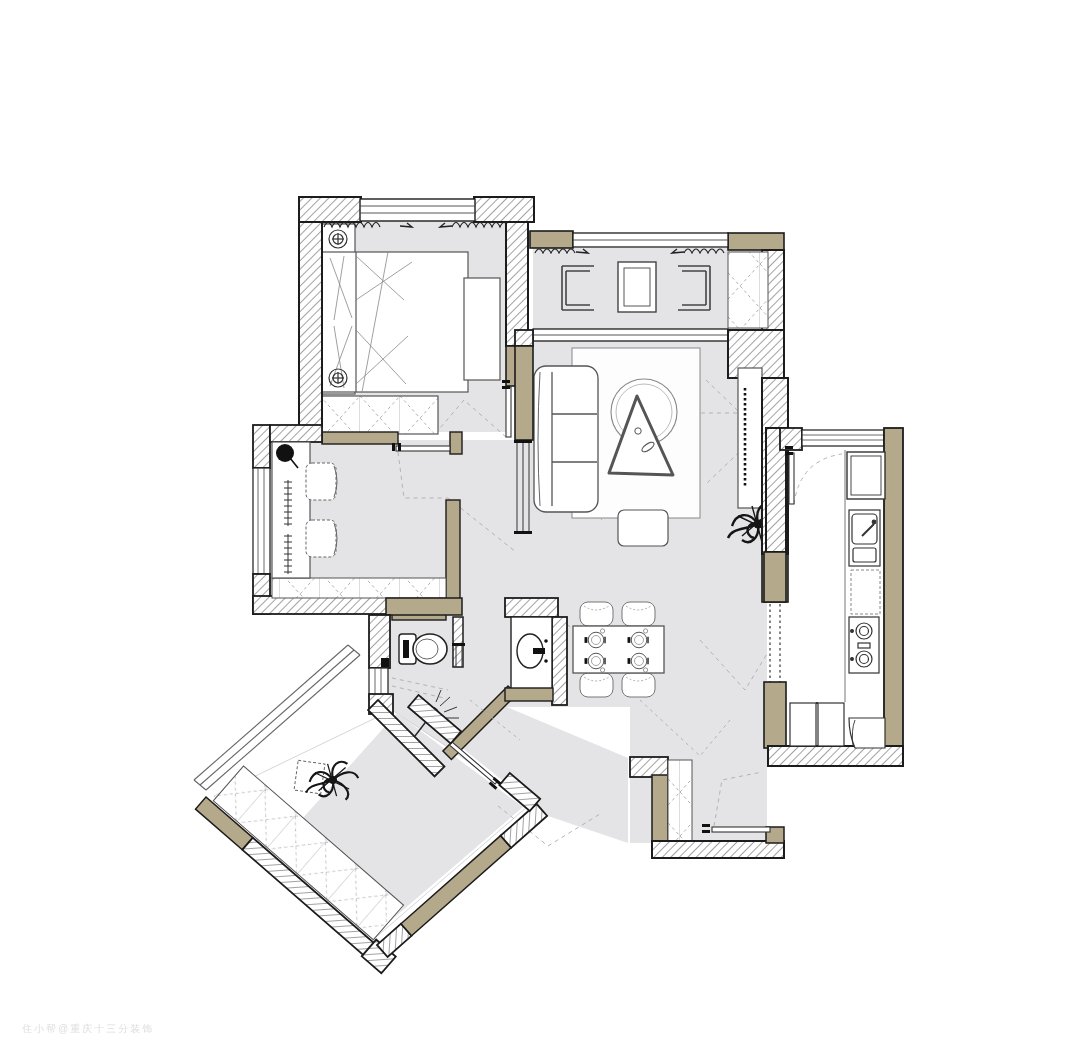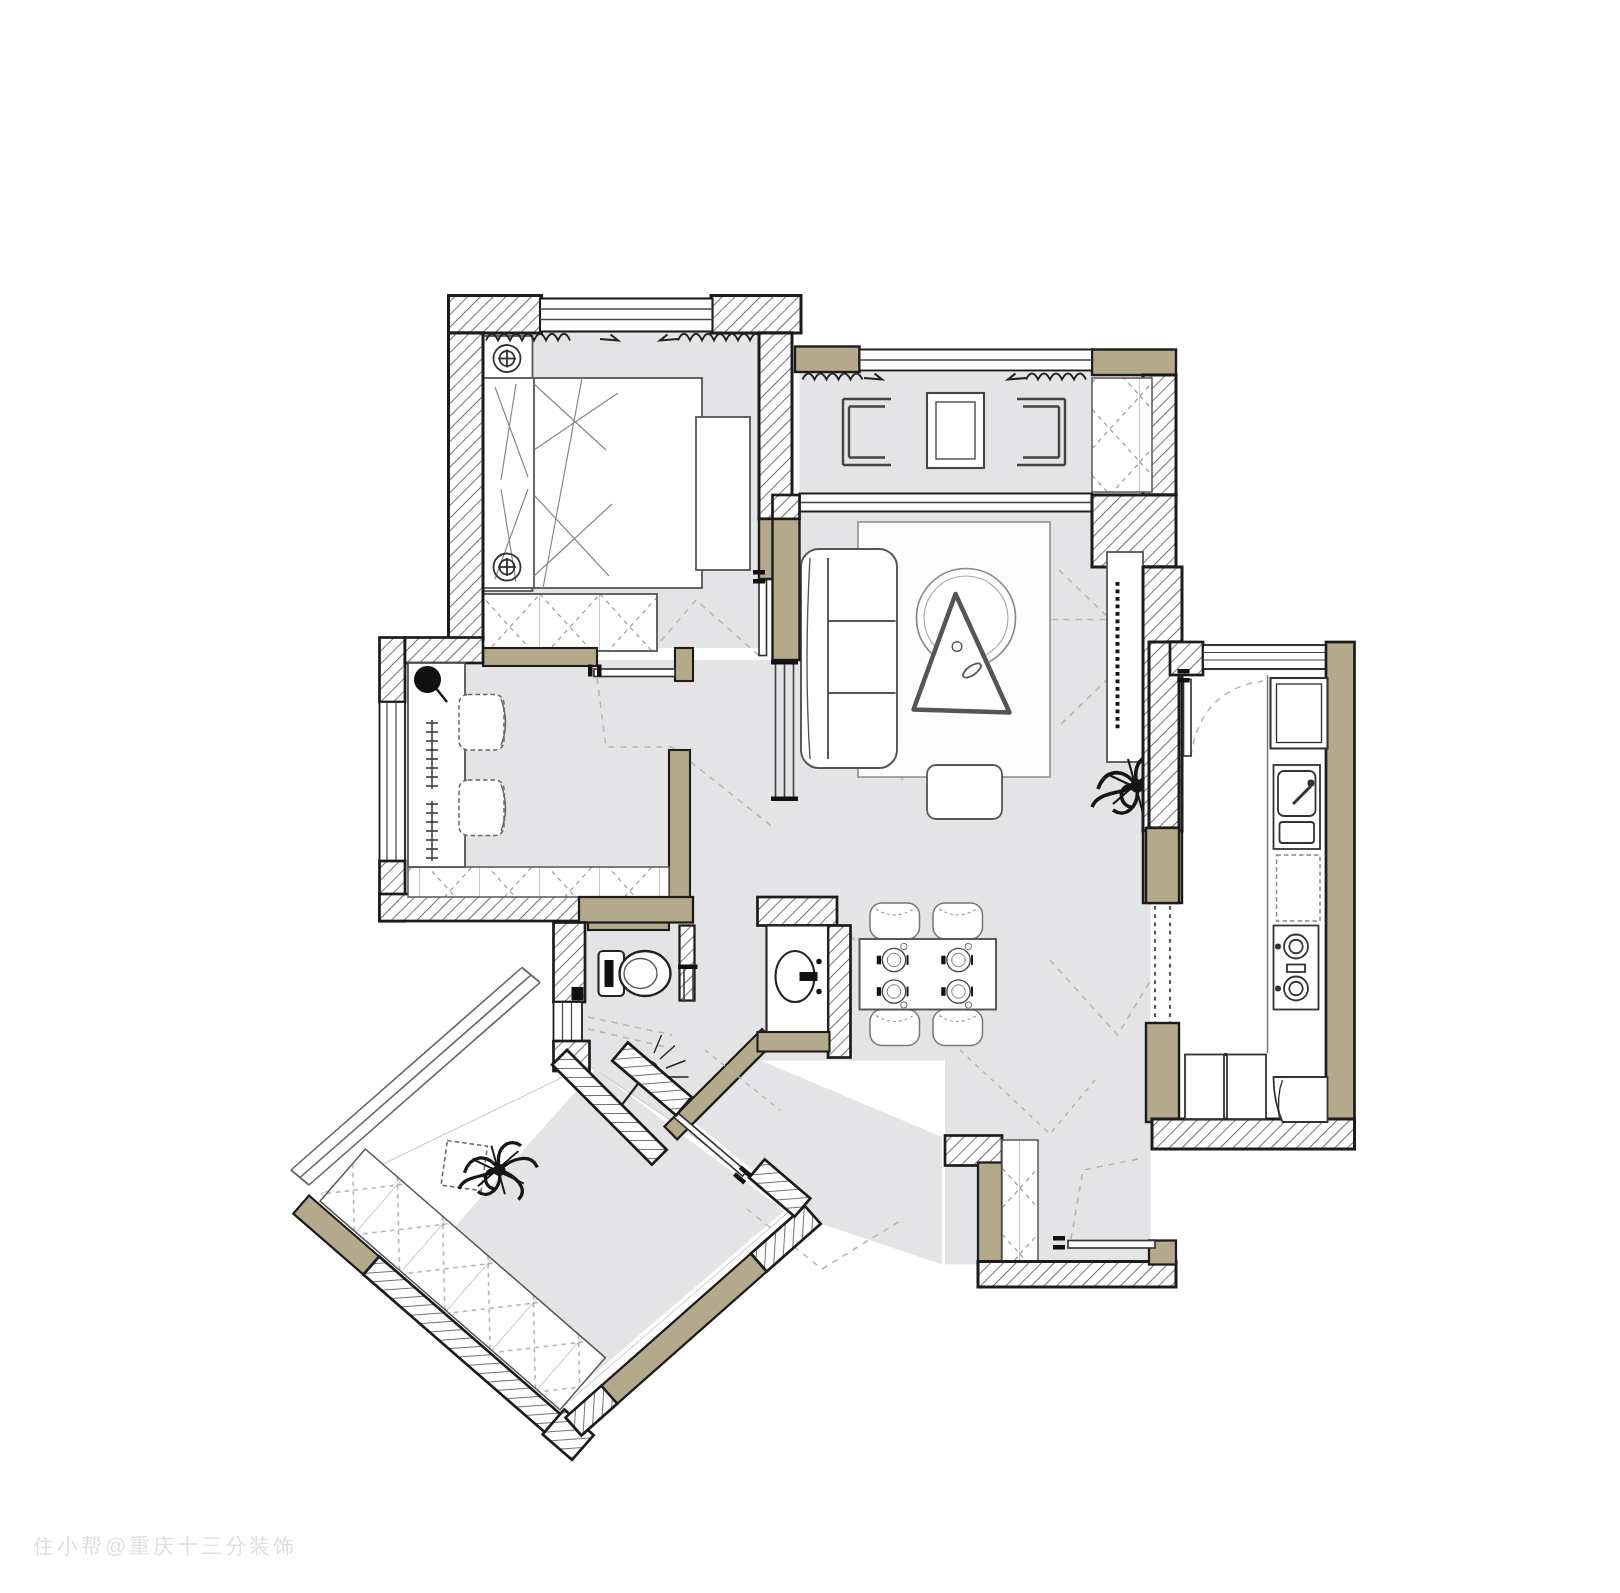--- a/index.html
+++ b/index.html
@@ -4,21 +4,21 @@
 <style>
   :root{
     --paper:#ffffff; --floor:#e4e4e7; --tan:#b5a98b; --line:#1c1c1c;
     --hatchline:#555555; --furn:#555555; --soft:#8a8a8a; --dash:#b3b3b3;
     --wm:#dededd;
   }
   html,body{margin:0;padding:0;background:#fff;}
   .stage{position:relative;width:1080px;height:1062px;background:var(--paper);
          font-family:"Liberation Sans", sans-serif;overflow:hidden;}
   .stage svg{position:absolute;left:0;top:0;}
-  .watermark{position:absolute;left:22px;top:1022px;font-size:14px;
+  .watermark{position:absolute;left:22px;top:1022px;font-size:10px;
              color:var(--wm);letter-spacing:2px;user-select:none;}
 </style>
 </head>
 <body>
 
 <div class="stage">
 <svg width="1080" height="1062" viewBox="0 0 1080 1062">
   <defs>
     <pattern id="hatch" width="6" height="6" patternUnits="userSpaceOnUse" patternTransform="rotate(45)">
       <rect width="6" height="6" fill="#ffffff"></rect>

